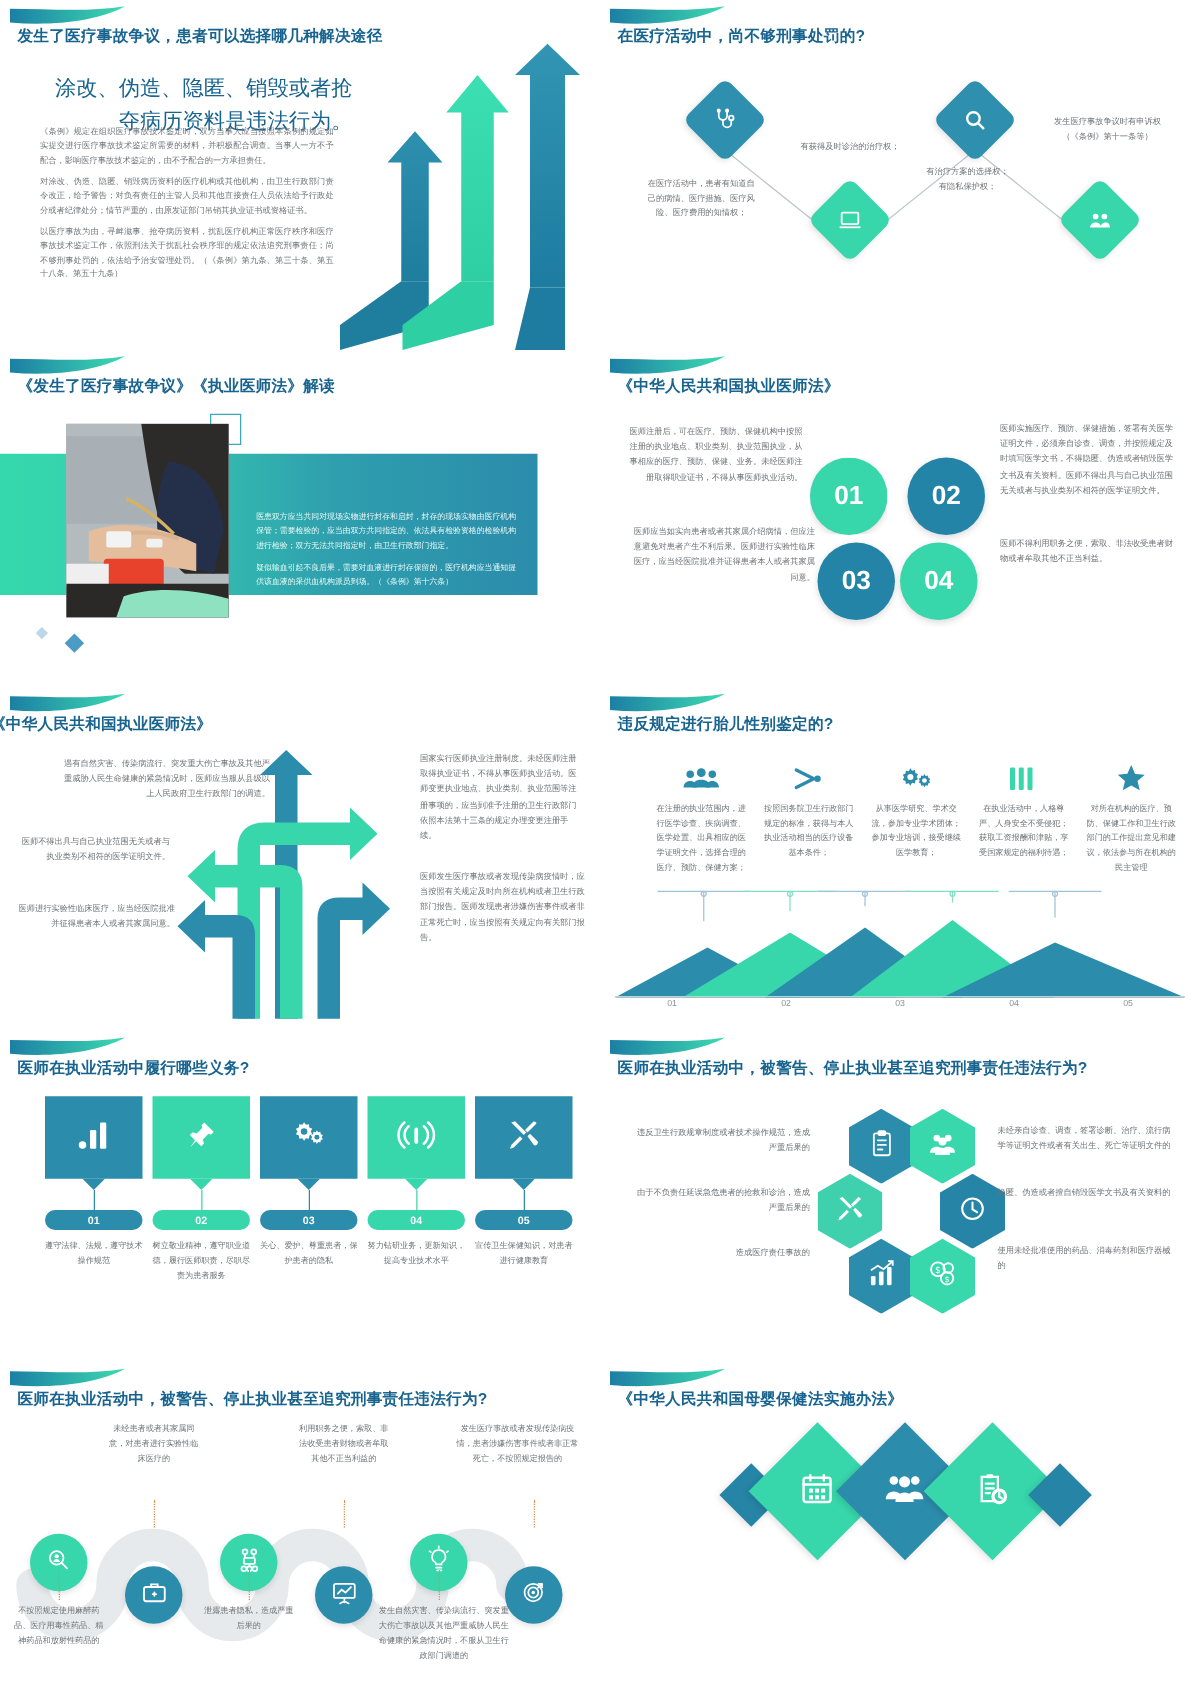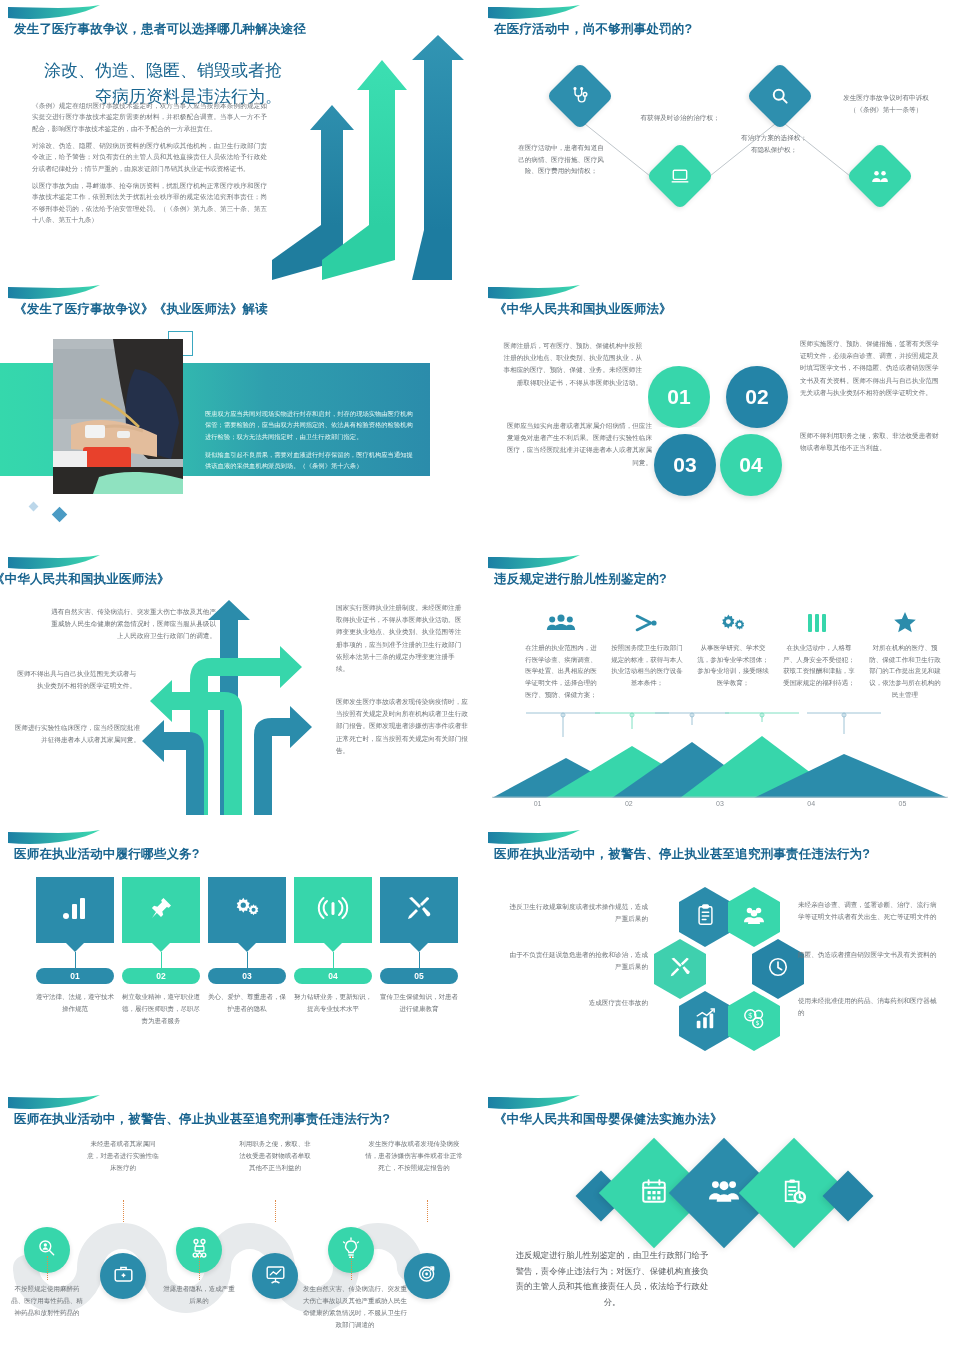--- a/index.html
+++ b/index.html
@@ -675,16 +675,15 @@
             <path d="M4 4h12v18H4z"></path>
             <rect x="7.5" y="2" width="5" height="3" rx="1" fill="#fff" stroke="none"></rect>
             <path d="M7 9h6M7 12.5h6M7 16h3" stroke-linecap="round"></path>
             <circle cx="17" cy="18.5" r="5" fill="#37d6ab"></circle>
             <circle cx="17" cy="18.5" r="4.3"></circle>
             <path d="M17 15.8v2.9l1.9 1.2" stroke-linecap="round"></path>
           </svg></span>
     </div>
     <div class="dm" style="left:350px;top:88px;width:36px;height:36px;background:#2684a6;"></div>
 
-    <div class="p10tx" style="left:32px;top:158px;width:200px;">违反规定进行胎儿性别鉴定的，由卫生行政部门给予警告，责令停止违法行为；对医疗、保健机构直接负责的主管人员和其他直接责任人员，依法给予行政处分。</div>
   </section>
 
 </div>
 
 </body></html>

